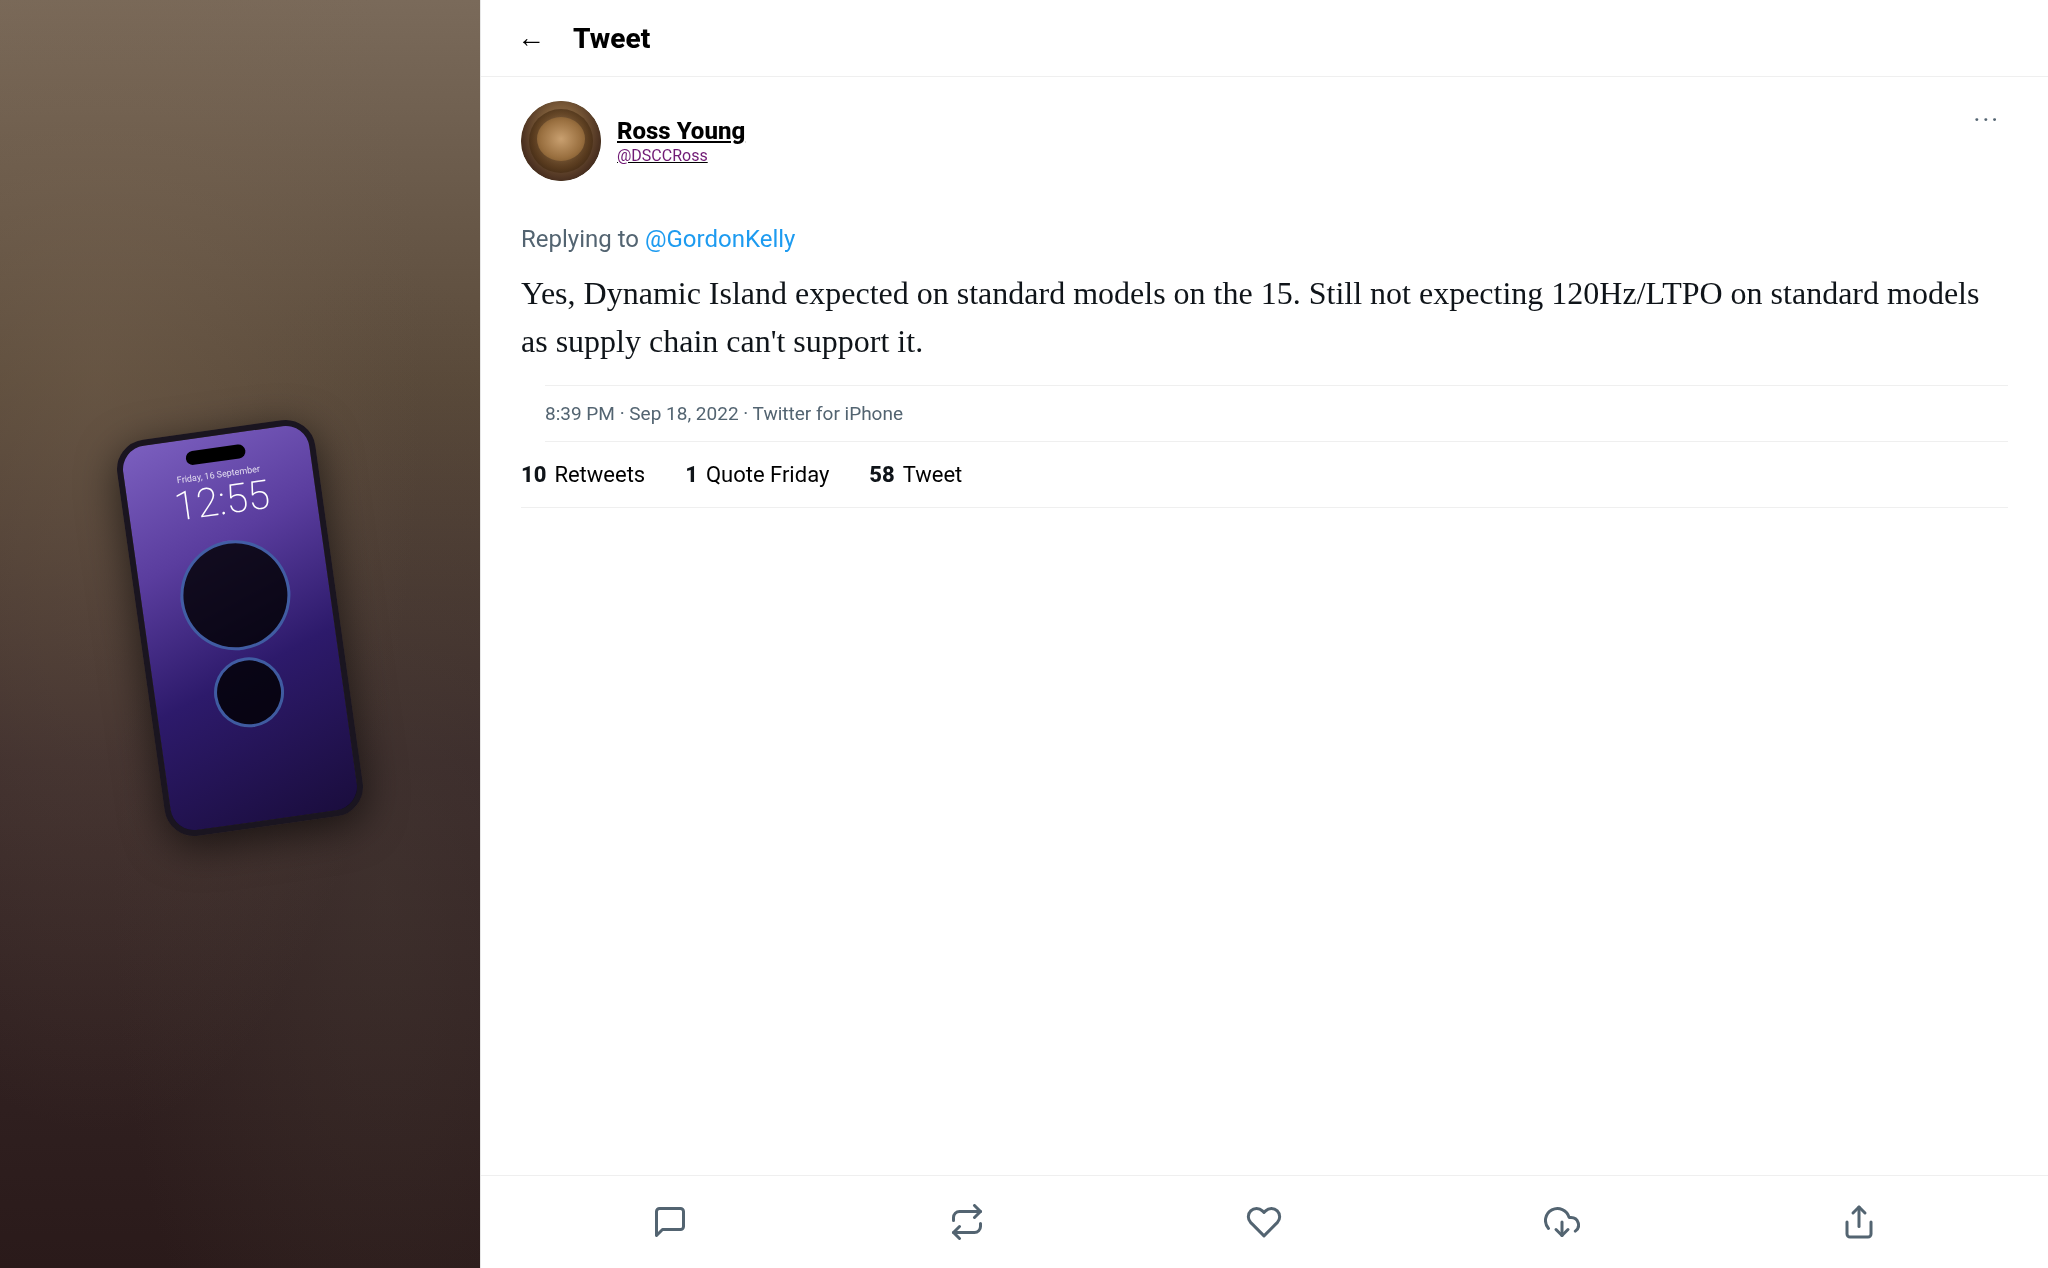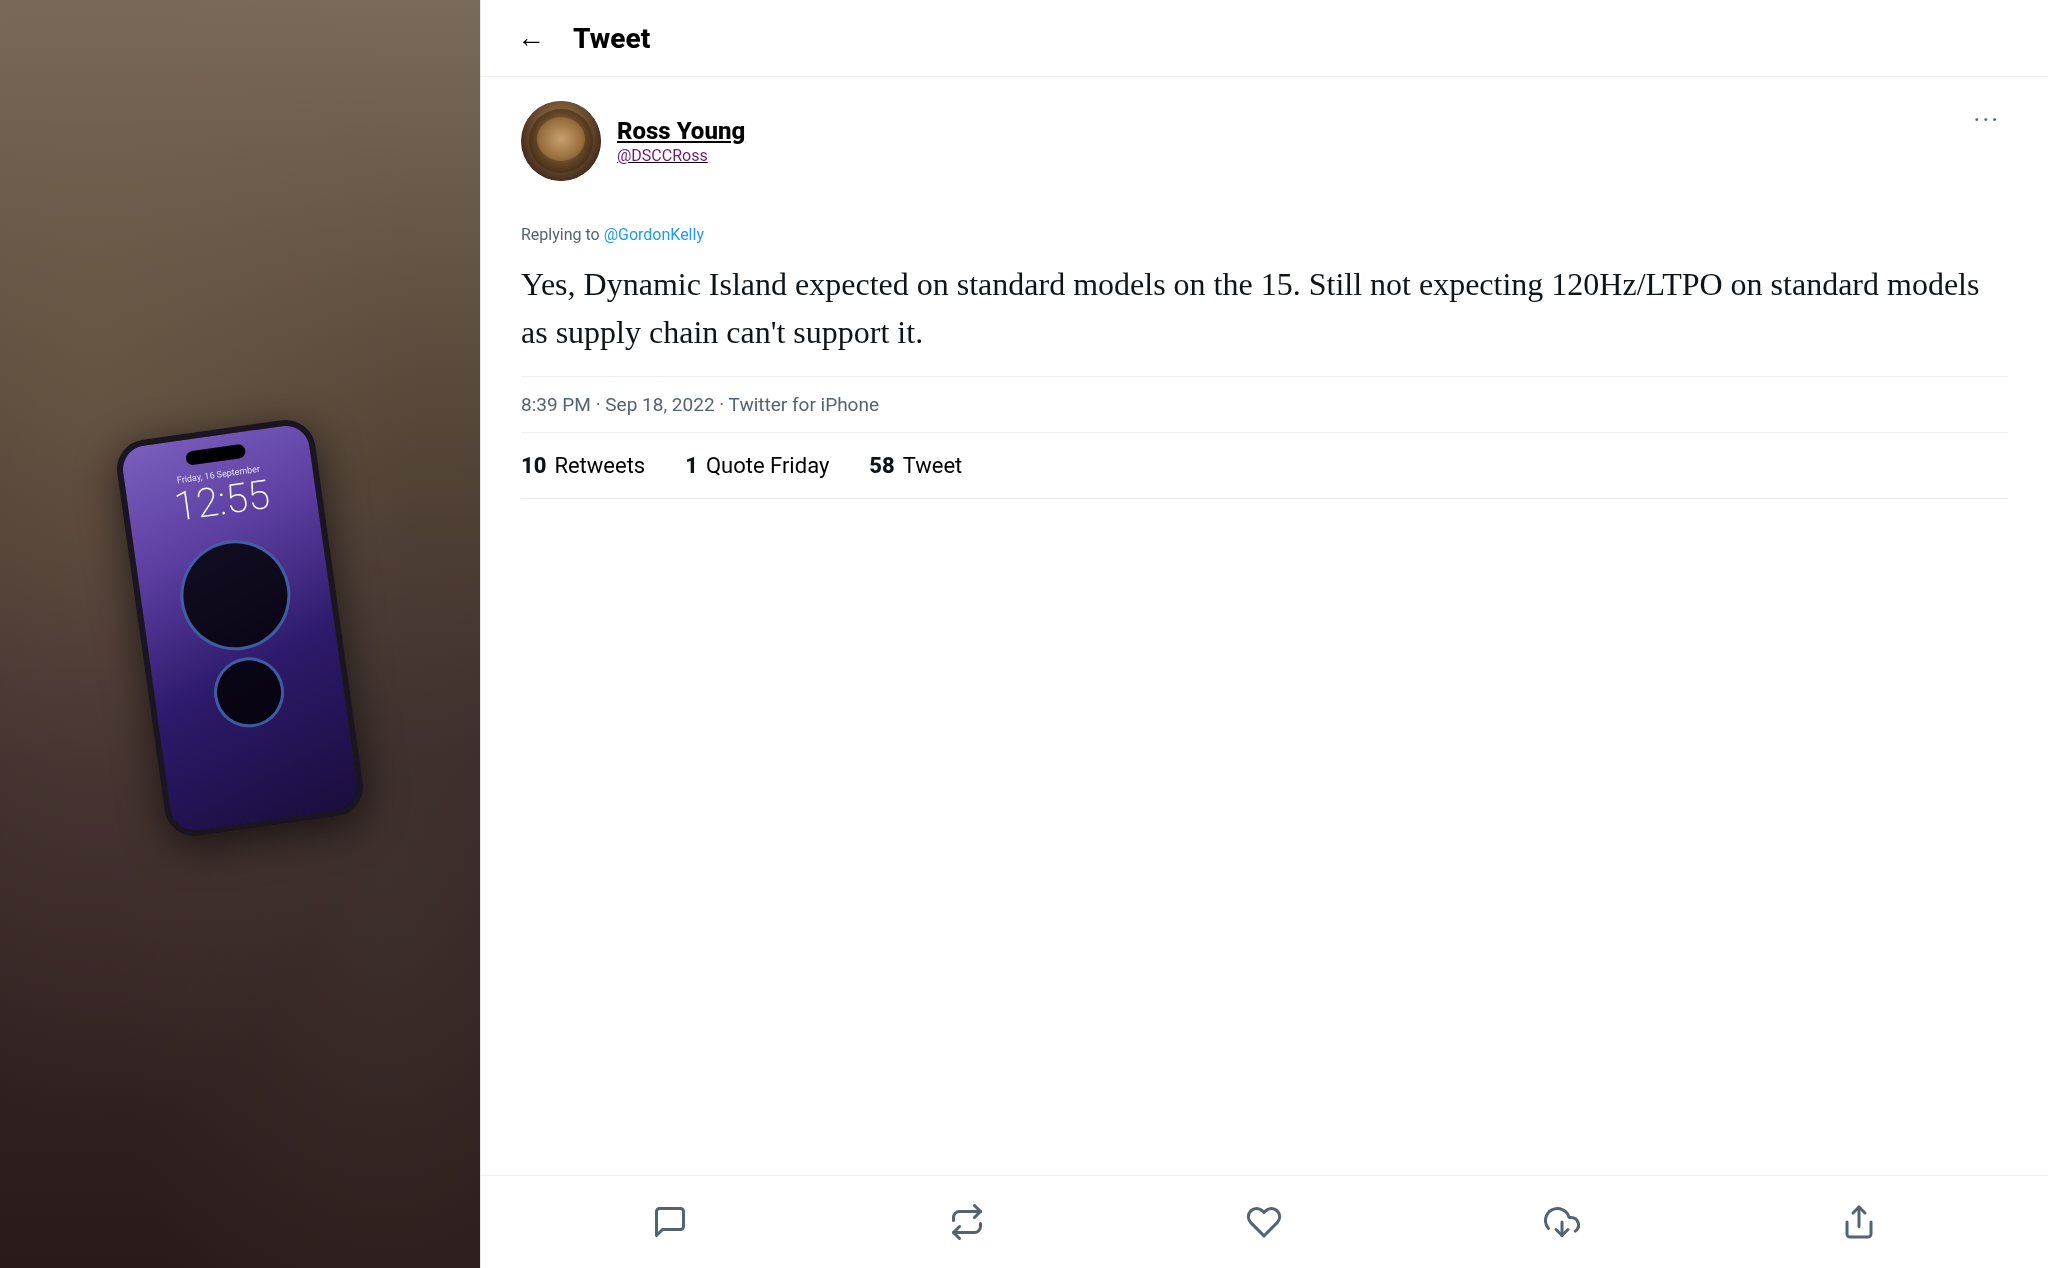--- a/index.html
+++ b/index.html
@@ -227,21 +227,21 @@
     .more-button {
       font-size: 26px;
       color: #536471;
       cursor: pointer;
       padding: 4px 8px;
       letter-spacing: 2px;
     }
 
     
     .reply-to {
-      font-size: 16px;
+      font-size: 24px;
       color: #536471;
       margin-bottom: 16px;
       margin-top: 44px;
     }
 
     .reply-to-handle {
       color: #1d9bf0;
       cursor: pointer;
     }
 
@@ -256,20 +256,21 @@
     }
 
     
     .tweet-timestamp {
       font-size: 19px;
       color: #536471;
       padding: 16px 0;
       border-top: 1px solid #efefef;
       border-bottom: 1px solid #efefef;
       margin-bottom: 0;
+      margin-left: 24px;
     }
 
     
     .stats-row {
       display: flex;
       align-items: center;
       gap: 40px;
       padding: 20px 0;
       border-bottom: 1px solid #efefef;
     }

